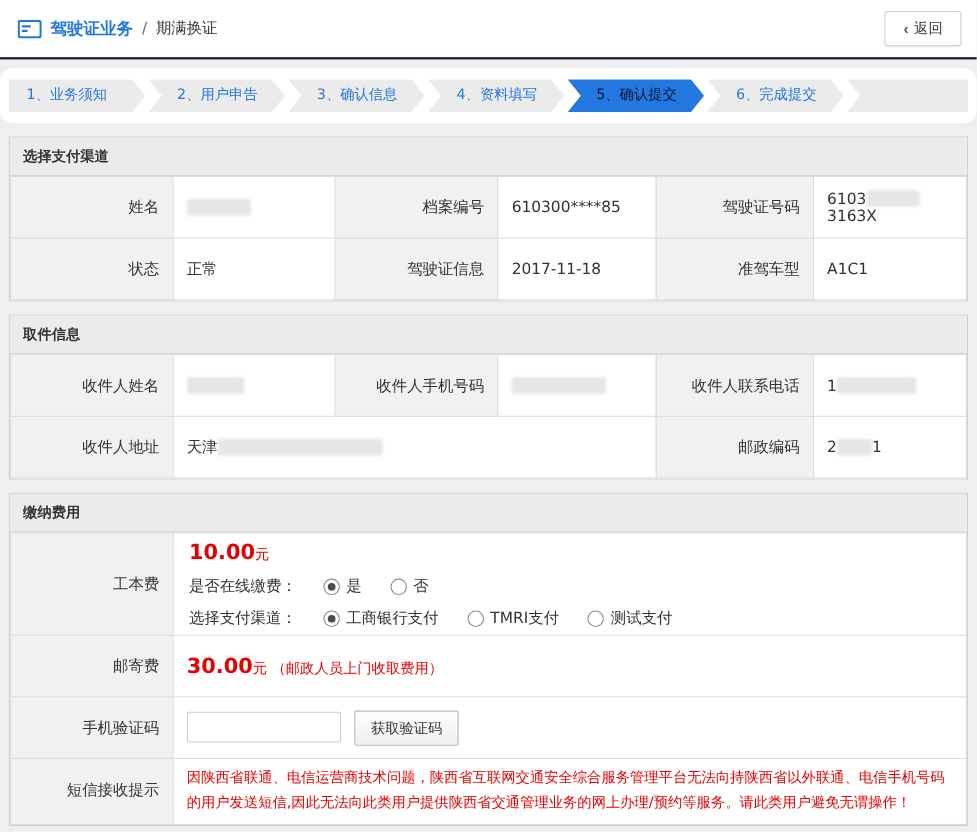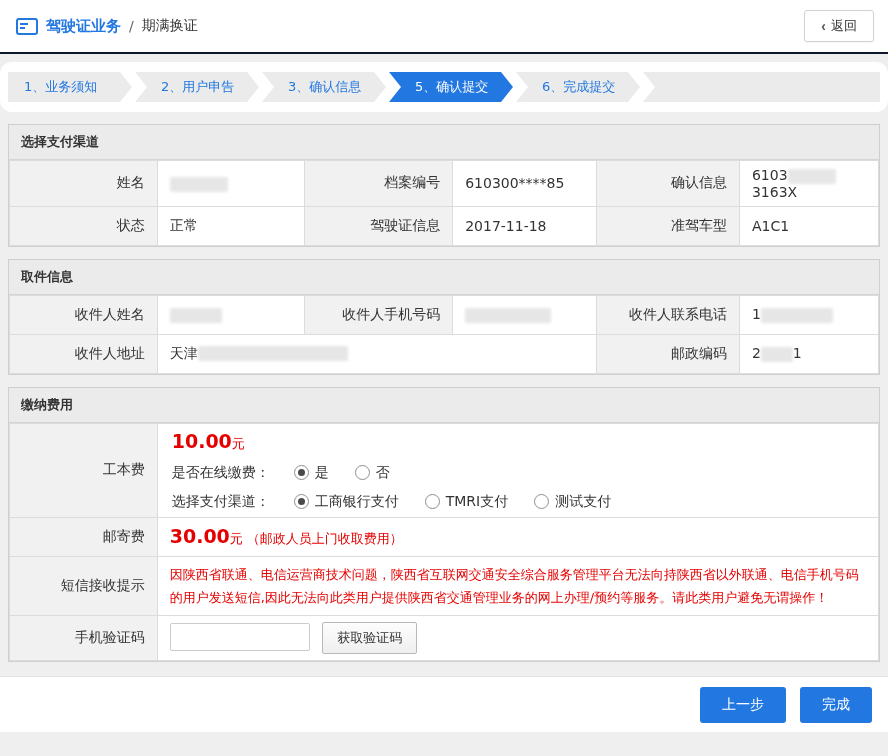--- a/index.html
+++ b/index.html
@@ -53,21 +53,21 @@
     padding-left: 26px;
     margin-right: 3px;
     clip-path: polygon(0 0, calc(100% - 12px) 0, 100% 50%, calc(100% - 12px) 100%, 0 100%, 12px 50%);
     cursor: default;
     white-space: nowrap;
   }
   .step.first {
     clip-path: polygon(0 0, calc(100% - 12px) 0, 100% 50%, calc(100% - 12px) 100%, 0 100%);
     padding-left: 16px;
   }
-  .step.active { background: #2277e0; color: #ffffff; }
+  .step.active { background: #2277e0; color: #0f172a; }
   .step-filler {
     flex: 1;
     background: #ebebeb;
     clip-path: polygon(0 0, 100% 0, 100% 100%, 0 100%, 12px 50%);
   }
 
   
   .section {
     background: #fff;
     border: 1px solid #cfcfcf;
@@ -77,21 +77,21 @@
     background: #ebebeb;
     border-bottom: 1px solid #d5d5d5;
     padding: 8px 12px;
     font-weight: bold;
     font-size: 13px;
     color: #333;
   }
   table.info { width: 100%; border-collapse: collapse; table-layout: fixed; }
   table.info td {
     border: 1px solid #dcdcdc;
-    height: 39px;
+    height: 56px;
     padding: 6px 12px;
     font-size: 14px;
     vertical-align: middle;
   }
   td.lbl { background: #f1f1f1; text-align: right; color: #333; }
   td.val { background: #fff; text-align: left; color: #333; }
 
   .redacted {
     display: inline-block;
     height: 15px;
@@ -187,20 +187,21 @@
     <span class="chev">‹</span>
     <span>返回</span>
   </button>
 </div>
 
 <div class="steps-band">
   <div class="steps">
     <div class="step first">1、业务须知</div>
     <div class="step">2、用户申告</div>
     <div class="step">3、确认信息</div>
+    <div class="step">4、资料填写</div>
     <div class="step active">5、确认提交</div>
     <div class="step">6、完成提交</div>
     <div class="step-filler"></div>
   </div>
 </div>
 
 <div class="section">
   <div class="section-header">选择支付渠道</div>
   <table class="info">
     <colgroup>
@@ -210,21 +211,21 @@
       <col style="width:16.5%">
         <col style="width:16.5%">
         <col style="width:16%">
     </colgroup>
     <tbody>
         <tr>
       <td class="lbl">姓名</td>
       <td class="val"><span class="redacted" style="width:58px;"></span></td>
       <td class="lbl">档案编号</td>
       <td class="val">610300****85</td>
-      <td class="lbl">确认信息</td>
+      <td class="lbl">驾驶证号码</td>
       <td class="val">
         <span>6103</span><span class="redacted" style="width:48px;"></span><span>3163X</span>
       </td>
     </tr>
     <tr>
       <td class="lbl">状态</td>
       <td class="val">正常</td>
       <td class="lbl">驾驶证信息</td>
       <td class="val">2017-11-18</td>
       <td class="lbl">准驾车型</td>
@@ -312,30 +313,30 @@
         </div>
       </td>
     </tr>
     <tr>
       <td class="lbl">邮寄费</td>
       <td class="val">
         <span class="fee-amount">30.00</span><span class="fee-unit">元</span><span class="fee-note">（邮政人员上门收取费用）</span>
       </td>
     </tr>
     <tr>
-      <td class="lbl">短信接收提示</td>
-      <td class="val">
-        <div class="sms-note">因陕西省联通、电信运营商技术问题，陕西省互联网交通安全综合服务管理平台无法向持陕西省以外联通、电信手机号码的用户发送短信,因此无法向此类用户提供陕西省交通管理业务的网上办理/预约等服务。请此类用户避免无谓操作！</div>
-      </td>
-    </tr>
-    <tr>
       <td class="lbl">手机验证码</td>
       <td class="val">
         <input class="code-input" type="text" value="" style="">
         <button class="code-btn">获取验证码</button>
+      </td>
+    </tr>
+    <tr>
+      <td class="lbl">短信接收提示</td>
+      <td class="val">
+        <div class="sms-note">因陕西省联通、电信运营商技术问题，陕西省互联网交通安全综合服务管理平台无法向持陕西省以外联通、电信手机号码的用户发送短信,因此无法向此类用户提供陕西省交通管理业务的网上办理/预约等服务。请此类用户避免无谓操作！</div>
       </td>
     </tr>
   </tbody>
     </table>
 </div>
 
 <div class="footer-band">
   <button class="btn-primary">上一步</button>
   <button class="btn-primary">完成</button>
 </div>

